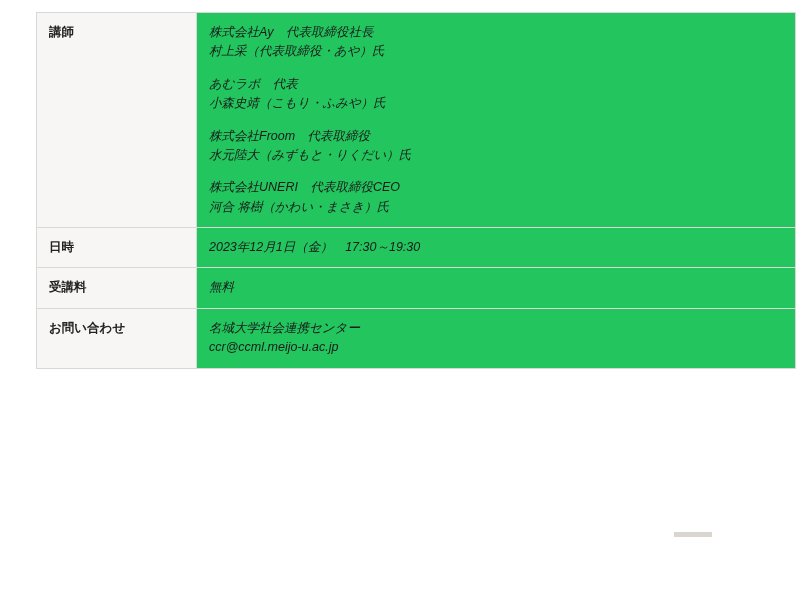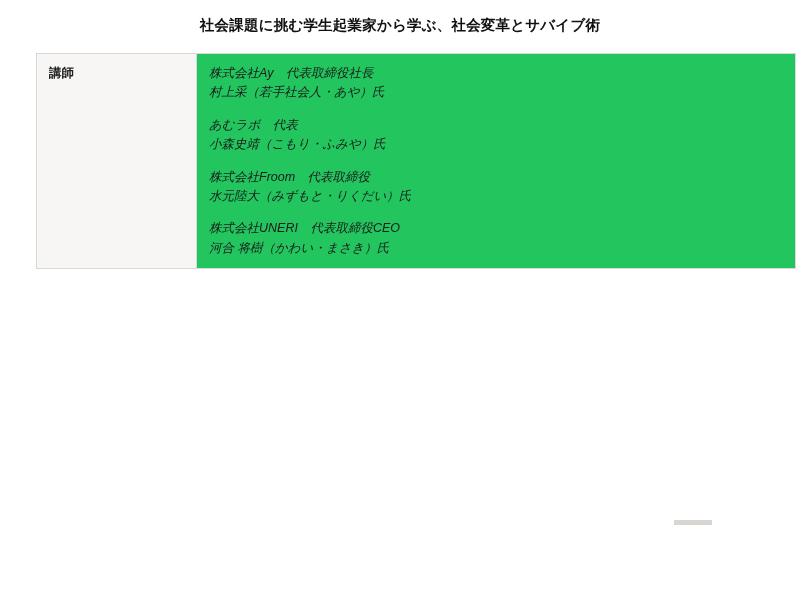--- a/index.html
+++ b/index.html
@@ -81,45 +81,69 @@
     width: 38px;
     height: 5px;
     background: #d9d6d2;
   }
 </style>
 </head>
 <body>
 
 <div class="page">
 
-  <div class="doc-title">社会課題に挑む学生起業家から学ぶ、社会変革とサバイブ術</div>
 
   <div class="table-wrap">
     <table class="info-table">
       <tbody>
           <tr>
             <th>講師</th>
             <td>
               <div class="speaker-block">
                 <div>株式会社Ay　代表取締役社長</div>
-                <div>村上采（若手社会人・あや）氏</div>
+                <div>村上采（代表取締役・あや）氏</div>
               </div>
               <div class="speaker-block">
                 <div>あむラボ　代表</div>
                 <div>小森史靖（こもり・ふみや）氏</div>
               </div>
               <div class="speaker-block">
                 <div>株式会社Froom　代表取締役</div>
                 <div>水元陸大（みずもと・りくだい）氏</div>
               </div>
               <div class="speaker-block">
                 <div>株式会社UNERI　代表取締役CEO</div>
                 <div>河合 将樹（かわい・まさき）氏</div>
               </div>
             </td>
           </tr>
+          <tr>
+            <th>日時</th>
+            <td>
+              <div class="cell-lines">
+                <div>2023年12月1日（金）　17:30～19:30</div>
+              </div>
+            </td>
+          </tr>
+          <tr>
+            <th>受講料</th>
+            <td>
+              <div class="cell-lines">
+                <div>無料</div>
+              </div>
+            </td>
+          </tr>
+          <tr>
+            <th>お問い合わせ</th>
+            <td>
+              <div class="cell-lines">
+                <div>名城大学社会連携センター</div>
+                <div>ccr@ccml.meijo-u.ac.jp</div>
+              </div>
+            </td>
+          </tr>
         </tbody>
     </table>
   </div>
 
   <div class="scroll-marker"></div>
 
 </div>
 
 </body></html>

